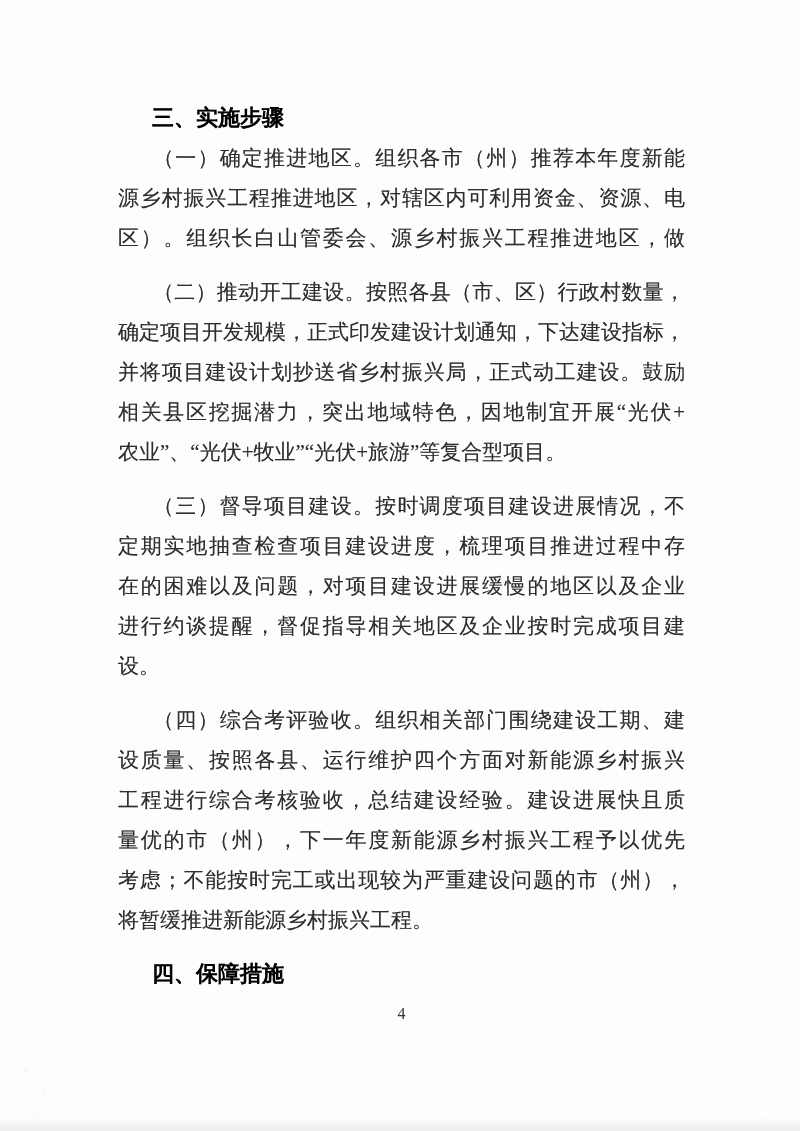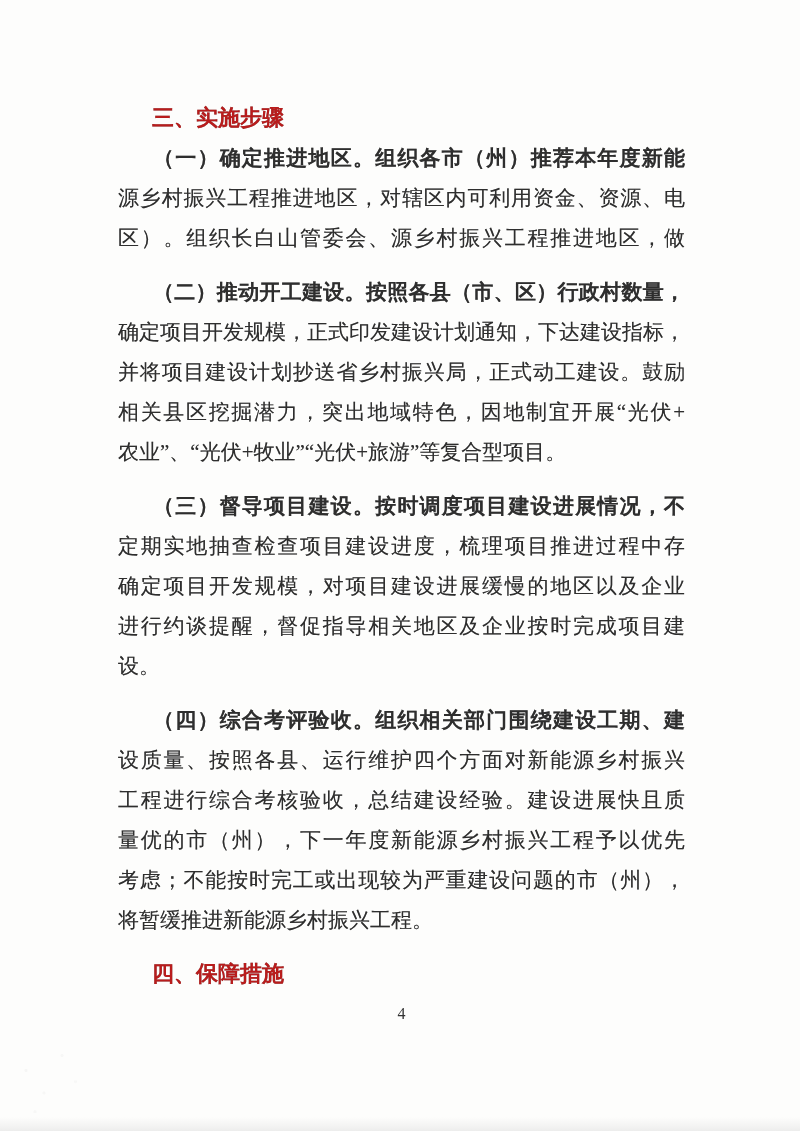--- a/index.html
+++ b/index.html
@@ -34,31 +34,30 @@
   
   .line.j {
     white-space: normal;
     text-align: justify;
     text-align-last: justify;
     text-justify: inter-character;
   }
   
   .line.indent {
     text-indent: 35px;
-    font-weight: bold;
   }
   
   .line.p-start {
     margin-top: 14px;
   }
   .line.heading {
     font-family: "Liberation Sans", "DejaVu Sans", sans-serif;
     font-weight: 700;
     font-size: 22px;
-    color: #b91c1c;
+    color: #000000;
     text-indent: 34px;
     text-shadow: 0 0 0.5px rgba(20,20,20,0.5);
   }
   .page-number {
     margin-top: 11px;
     text-align: center;
     font-size: 16px;
     color: #333;
     font-family: "Liberation Serif", "DejaVu Serif", serif;
   }
@@ -98,21 +97,21 @@
     <div class="line j">区）。组织长白山管委会、源乡村振兴工程推进地区，做</div>
 
     <div class="line j indent p-start">（二）推动开工建设。按照各县（市、区）行政村数量，</div>
     <div class="line j">确定项目开发规模，正式印发建设计划通知，下达建设指标，</div>
     <div class="line j">并将项目建设计划抄送省乡村振兴局，正式动工建设。鼓励</div>
     <div class="line j">相关县区挖掘潜力，突出地域特色，因地制宜开展“光伏+</div>
     <div class="line">农业”、“光伏+牧业”“光伏+旅游”等复合型项目。</div>
 
     <div class="line j indent p-start">（三）督导项目建设。按时调度项目建设进展情况，不</div>
     <div class="line j">定期实地抽查检查项目建设进度，梳理项目推进过程中存</div>
-    <div class="line j">确定项目开发规模，对项目建设进展缓慢的地区以及企业</div>
+    <div class="line j">在的困难以及问题，对项目建设进展缓慢的地区以及企业</div>
     <div class="line j">进行约谈提醒，督促指导相关地区及企业按时完成项目建</div>
     <div class="line">设。</div>
 
     <div class="line j indent p-start">（四）综合考评验收。组织相关部门围绕建设工期、建</div>
     <div class="line j">设质量、按照各县、运行维护四个方面对新能源乡村振兴</div>
     <div class="line j">工程进行综合考核验收，总结建设经验。建设进展快且质</div>
     <div class="line j">量优的市（州），下一年度新能源乡村振兴工程予以优先</div>
     <div class="line j">考虑；不能按时完工或出现较为严重建设问题的市（州），</div>
     <div class="line">将暂缓推进新能源乡村振兴工程。</div>
 

